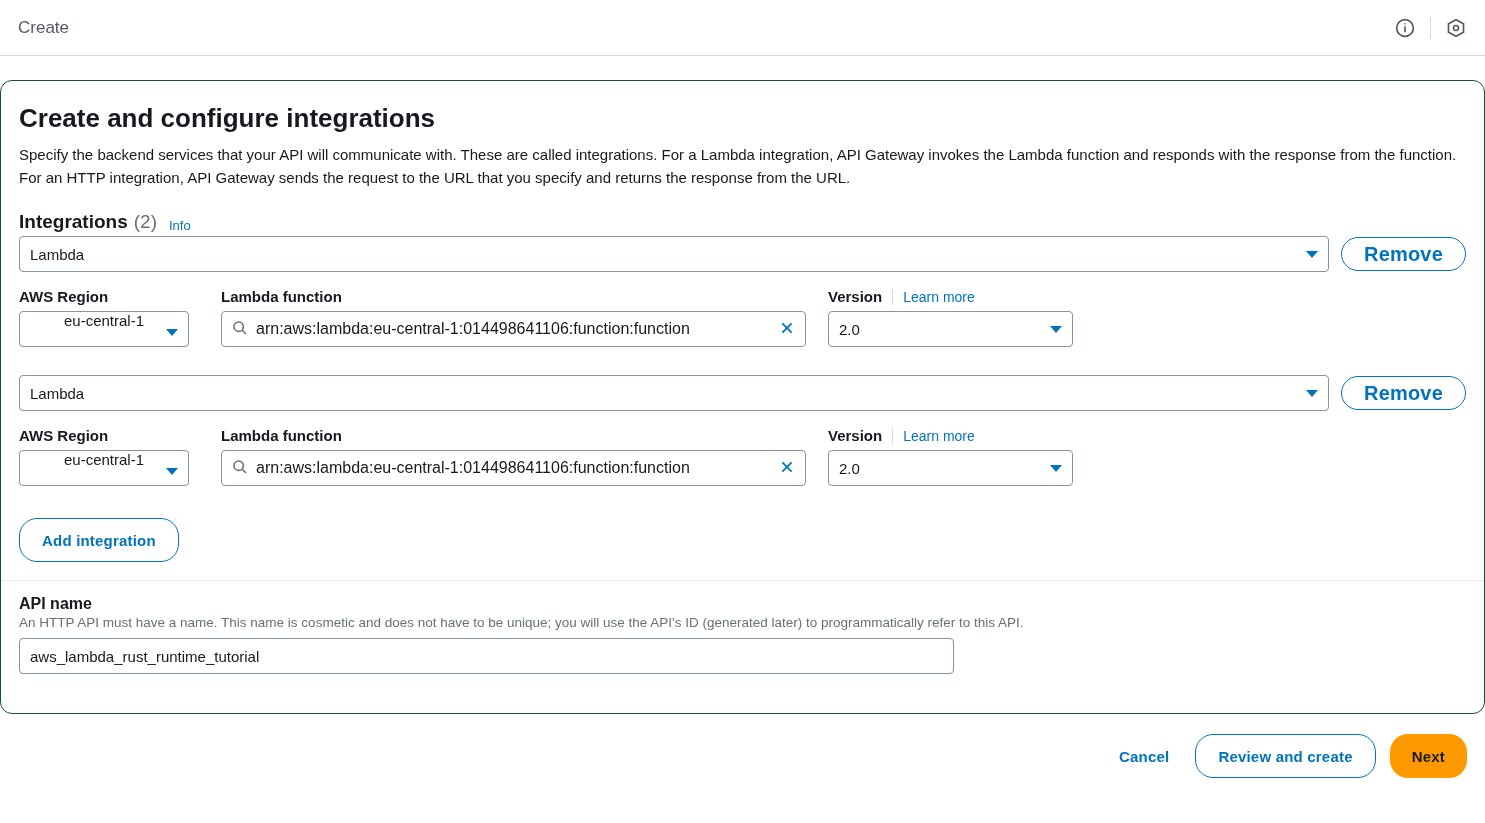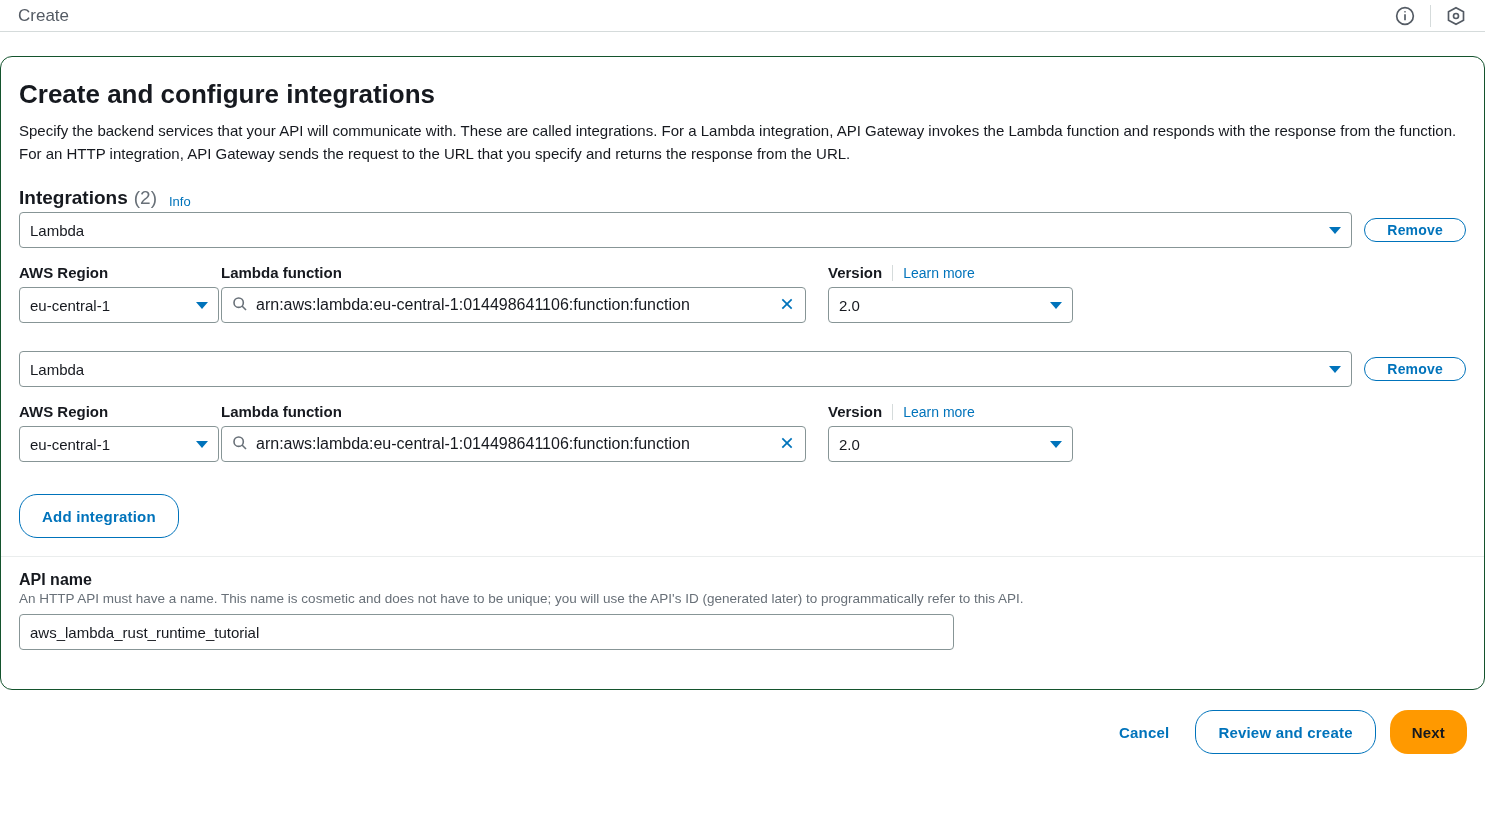--- a/index.html
+++ b/index.html
@@ -7,21 +7,21 @@
     margin: 0; padding: 0;
     font-family: "Amazon Ember", "Helvetica Neue", Arial, sans-serif;
     font-size: 14px;
     color: #16191f;
     background: #fff;
   }
   .page { width: 1485px; }
 
   
   .top-header {
-    height: 32px;
+    height: 56px;
     border-bottom: 1px solid #d5dbdb;
     display: flex;
     align-items: center;
     padding: 0 18px;
   }
   .top-header .title {
     font-size: 17px;
     font-weight: 500;
     color: #545b64;
   }
@@ -131,36 +131,36 @@
     background: #ff9900;
     color: #16191f;
   }
   .btn.link-btn {
     border: none;
     background: transparent;
     color: #0073bb;
     font-weight: 700;
     padding: 0 12px;
   }
-  .btn.small { height: 24px; font-size: 14px; }
+  .btn.small { height: 34px; font-size: 20px; }
 
   .field-row {
     display: flex;
     gap: 22px;
     margin-bottom: 28px;
   }
   .field { display:flex; flex-direction:column; gap:6px; }
   .field label { font-size: 15px; font-weight: 700; }
   .label-row { display:flex; align-items: center; gap: 10px; }
   .label-row .sep { width:1px; height:16px; background:#d5dbdb; }
 
   .col-region { width: 180px; }
   .col-fn     { width: 585px; justify-content: center; }
   .col-ver    { width: 245px; }
-  .small-sel  { width: 200px; }
+  .small-sel  { width: 170px; flex-direction: column; }
 
   .search-icon { color:#687078; margin-right: 8px; flex-shrink:0; }
   .clear-icon  { color:#0073bb; margin-left: 8px; flex-shrink:0; cursor:pointer; }
   .fn-text { flex:1; white-space: nowrap; overflow:hidden; text-overflow: clip; font-size:16px; }
 
   .hr-block {
     margin: 18px -18px 14px -18px;
     border-top: 1px solid #eaeded;
     padding: 14px 18px 0 18px;
   }

